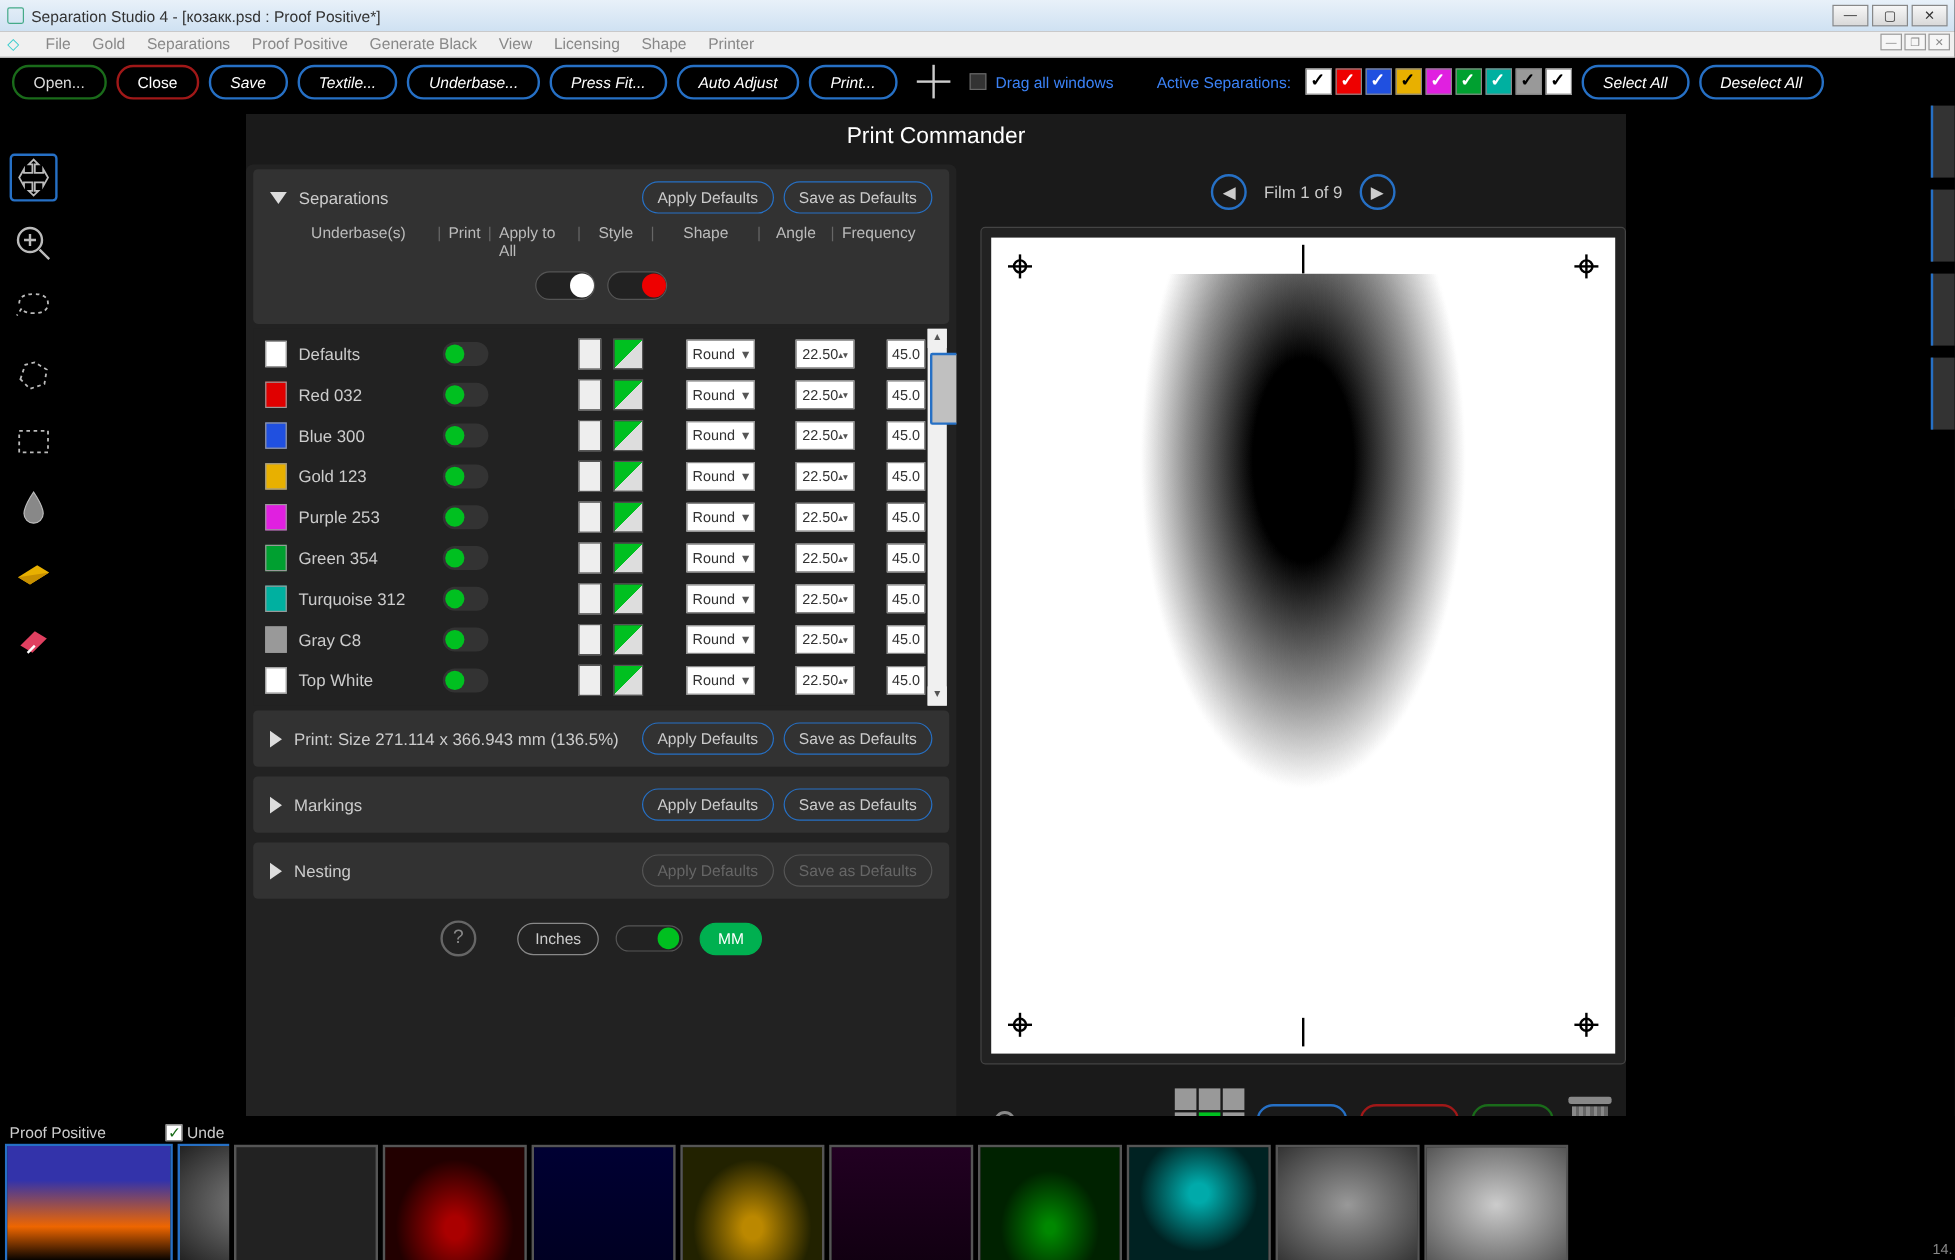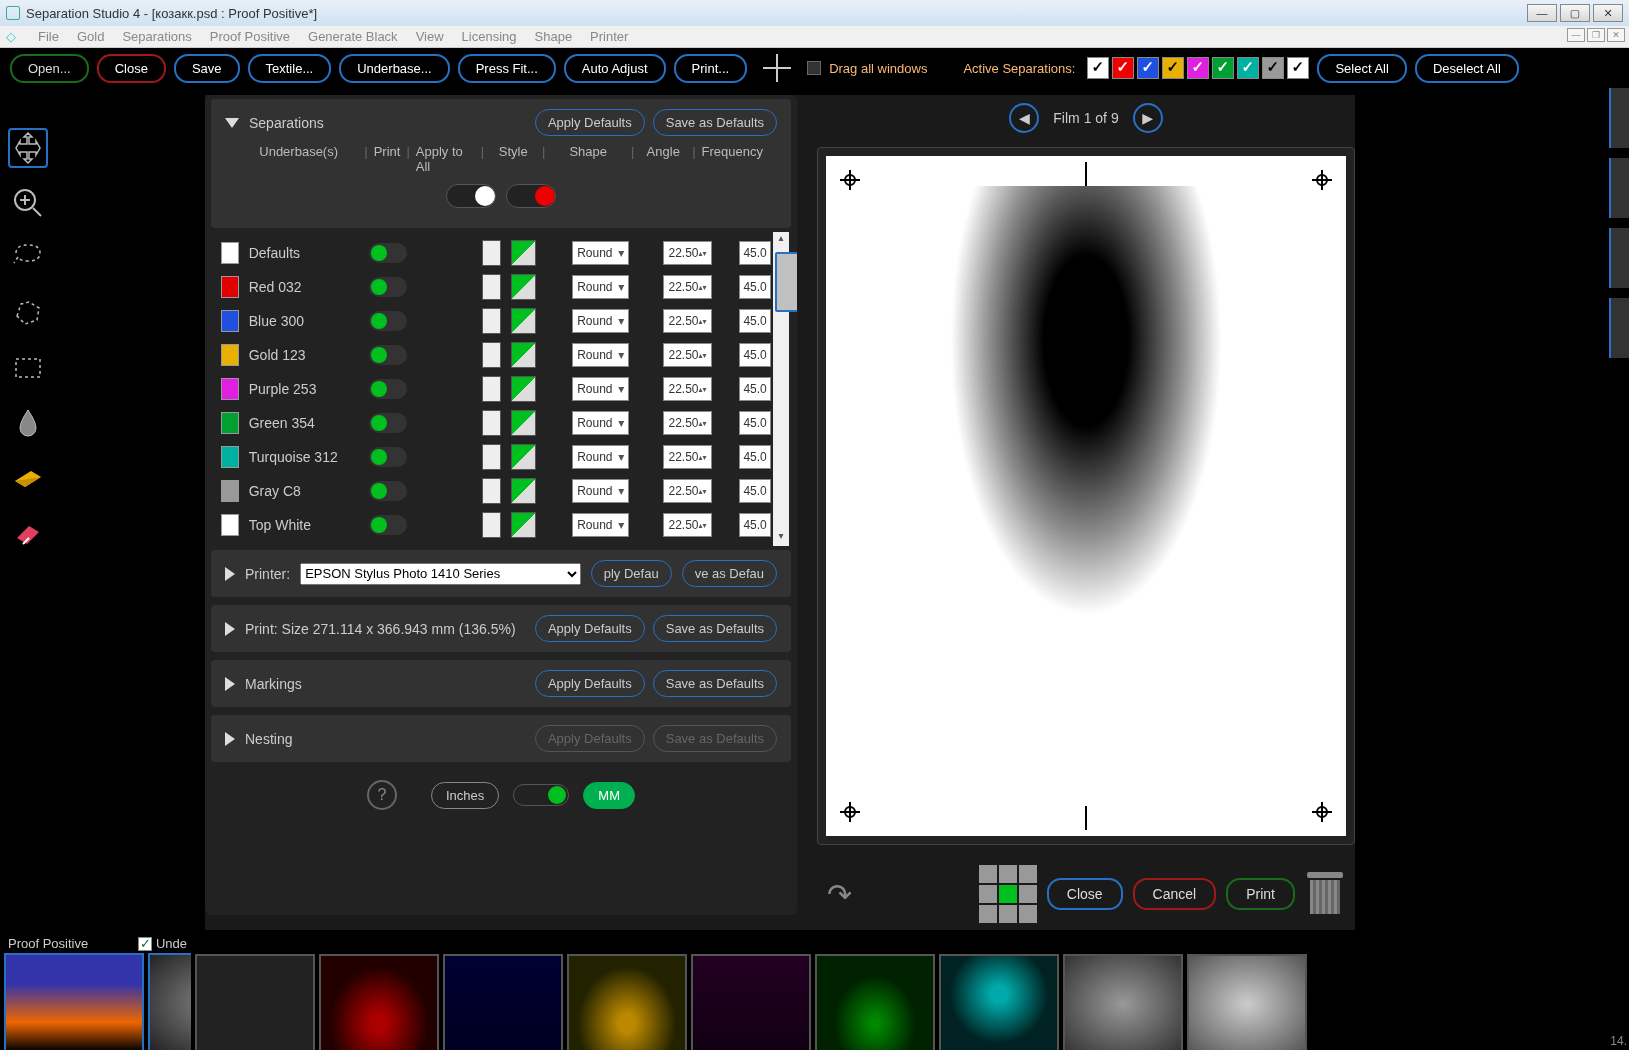--- a/index.html
+++ b/index.html
@@ -16,27 +16,27 @@
 .menubar .mitem { cursor:pointer; }
 .menubar .chev { color:#3cc; margin-right:4px; }
 .menubar .winctrl { position:absolute; right:4px; top:2px; display:flex; gap:2px; }
 .menubar .winctrl div { width:18px; height:14px; border:1px solid #999; background:#f6f6f6; font-size:9px; display:flex; align-items:center; justify-content:center; cursor:pointer; }
 
 
 .toolbar { height:40px; background:#000; display:flex; align-items:center; padding:0 10px; gap:8px; }
 .pill { border-radius:14px; padding:5px 16px; font-size:13px; color:#fff; border:2px solid; background:transparent; cursor:pointer; }
 .pill.green { border-color:#1a6b1a; color:#ddd; }
 .pill.red { border-color:#a01818; }
-.pill.blue { border-color:#2670c5; }
+.pill.blue { border-color:#2670c5;font-style:italic; }
 .moveicon { width:28px; height:28px; margin:0 8px; position:relative; }
 .moveicon::before,.moveicon::after { content:''; position:absolute; background:#ccc; }
 .moveicon::before { left:0; top:13px; width:28px; height:2px; }
 .moveicon::after { top:0; left:13px; width:2px; height:28px; }
 .chk { width:14px; height:14px; background:#333; border:1px solid #666; display:inline-block; vertical-align:middle; }
-.toolbar-label { color:#fdba74; font-size:13px; }
+.toolbar-label { color:#3b82f6; font-size:13px; }
 .sep-swatches { display:flex; gap:3px; margin-left:4px; }
 .sw { width:22px; height:22px; border:1px solid #888; position:relative; cursor:pointer; }
 .sw::after { content:'✓'; position:absolute; left:3px; top:0; font-size:15px; font-weight:bold; }
 .sw.white { background:#fff; } .sw.white::after{color:#000;}
 .sw.red { background:#e00; } .sw.red::after{color:#fff;}
 .sw.blue { background:#2050e0; } .sw.blue::after{color:#fff;}
 .sw.gold { background:#e8b000; } .sw.gold::after{color:#000;}
 .sw.purple { background:#e020e0; } .sw.purple::after{color:#fff;}
 .sw.green { background:#00a030; } .sw.green::after{color:#fff;}
 .sw.turq { background:#00b0a0; } .sw.turq::after{color:#fff;}
@@ -262,20 +262,21 @@
 </div>
 
 <div class="edgetabs">
   <div></div>
   <div></div>
   <div></div>
   <div></div>
 </div>
 
 <div class="modal">
+  <div class="modal-title">Print Commander</div>
   <div class="modal-body">
     <div class="left-col">
 
       <div class="section">
         <div class="section-hdr">
           <div class="tri-down"></div>
           <span class="section-title">Separations</span>
           <div class="section-btns">
             <div class="btn-o">Apply Defaults</div>
             <div class="btn-o">Save as Defaults</div>
@@ -451,29 +452,20 @@
             <div style="width:10px"></div>
             <div class="num2">45.0</div>
           </div>
           <div class="scrollbar">
           <div class="arr t">▴</div>
           <div class="thumb"></div>
           <div class="arr b">▾</div>
         </div>
       </div>
 
-      <div class="section">
-        <div class="section-hdr printer-sect">
-          <div class="play"></div>
-          <span class="section-title">Printer:</span>
-          <select><option>EPSON Stylus Photo 1410 Series</option></select>
-          <div class="btn-o">ply Defau</div>
-          <div class="btn-o">ve as Defau</div>
-        </div>
-      </div>
 
       <div class="section">
         <div class="section-hdr">
           <div class="play"></div>
           <span class="section-title">Print: Size 271.114 x 366.943 mm (136.5%)</span>
           <div class="section-btns">
             <div class="btn-o">Apply Defaults</div>
             <div class="btn-o">Save as Defaults</div>
           </div>
         </div>

